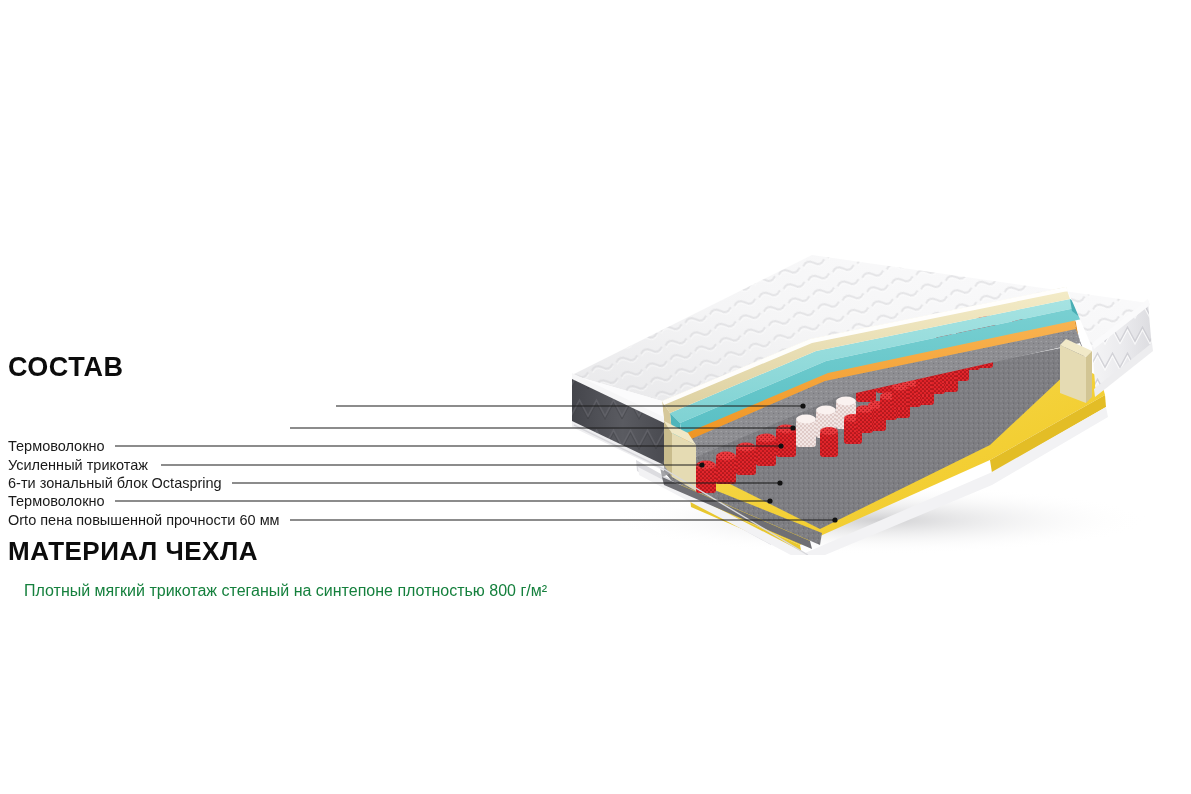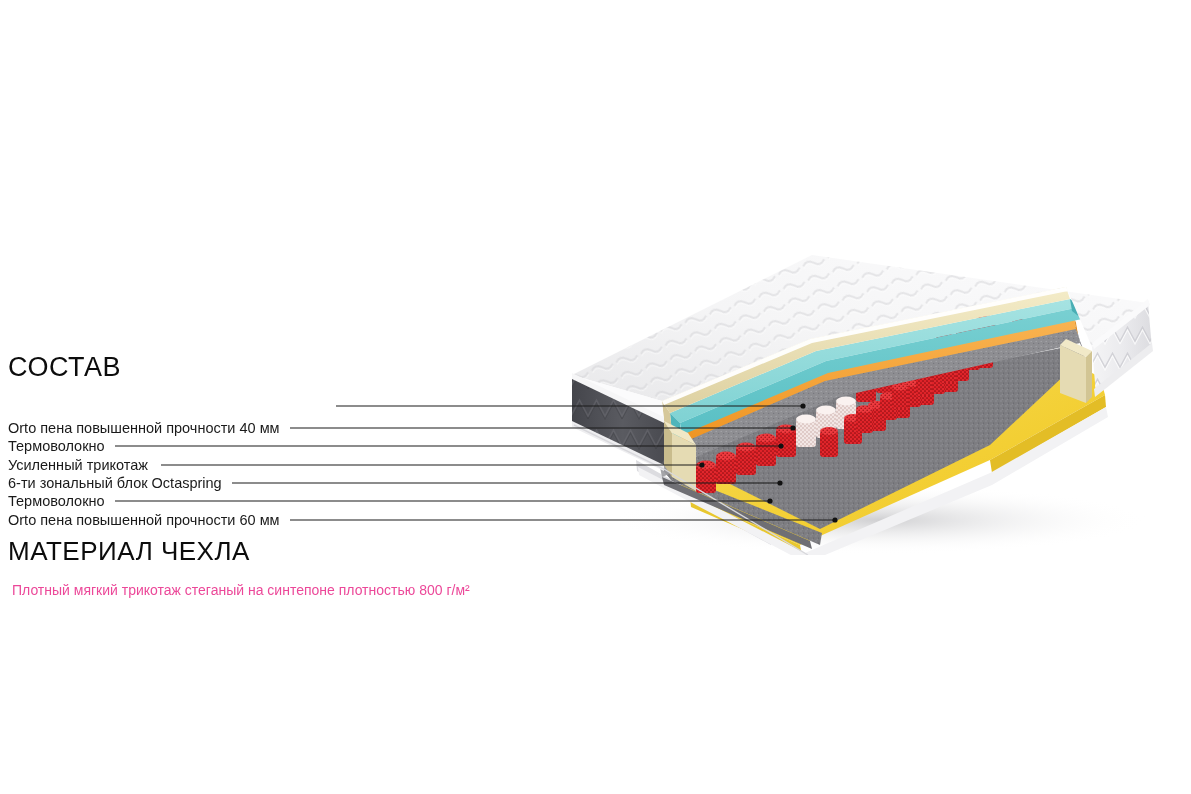--- a/index.html
+++ b/index.html
@@ -9,59 +9,58 @@
     color:#111;
     overflow:hidden;
     position:relative;
   }
   .page{position:absolute;inset:0;background:#fff;}
 
   
   .heading{
     position:absolute;
     font-size:27px;
-    font-weight:normal;
+    font-weight:bold;
     letter-spacing:.5px;
     color:#0c0c0c;
     white-space:nowrap;
   }
   #heading-sostav{left:8px;top:352px;}
   #heading-cover{left:8px;top:536px;font-size:26px;text-align:center;}
 
   .spec-line{
     position:absolute;
     left:8px;
     font-size:14.5px;
     color:#1a1a1a;
     white-space:nowrap;
     line-height:1;
   }
   .cover-desc{
     position:absolute;
-    left:12px;top:582px;
-    font-size:14px;
-    color:#ec4899;
+    left:24px;top:582px;
+    font-size:16px;
+    color:#15803d;
     white-space:nowrap;
   }
 
   
   .leaders{position:absolute;left:0;top:0;width:1191px;height:794px;pointer-events:none;}
 
   
   .mattress{position:absolute;left:520px;top:245px;width:671px;height:310px;}
   .mattress svg{display:block;}
 </style>
 </head>
 <body>
 
 <div class="page">
 
   <div class="heading" id="heading-sostav">СОСТАВ</div>
 
-  <div class="spec-line" id="spec-1" style="top:421px">Orto пена повышенной прочности 40 мм</div>
   <div class="spec-line" id="spec-2" style="top:439px">Термоволокно</div>
   <div class="spec-line" id="spec-3" style="top:458px">Усиленный трикотаж</div>
   <div class="spec-line" id="spec-4" style="top:476px">6-ти зональный блок Octaspring</div>
   <div class="spec-line" id="spec-5" style="top:494px">Термоволокно</div>
   <div class="spec-line" id="spec-6" style="top:513px">Orto пена повышенной прочности 60 мм</div>
 
   <div class="heading" id="heading-cover">МАТЕРИАЛ ЧЕХЛА</div>
 
   <div class="cover-desc">Плотный мягкий трикотаж стеганый на синтепоне плотностью 800 г/м²</div>
 

